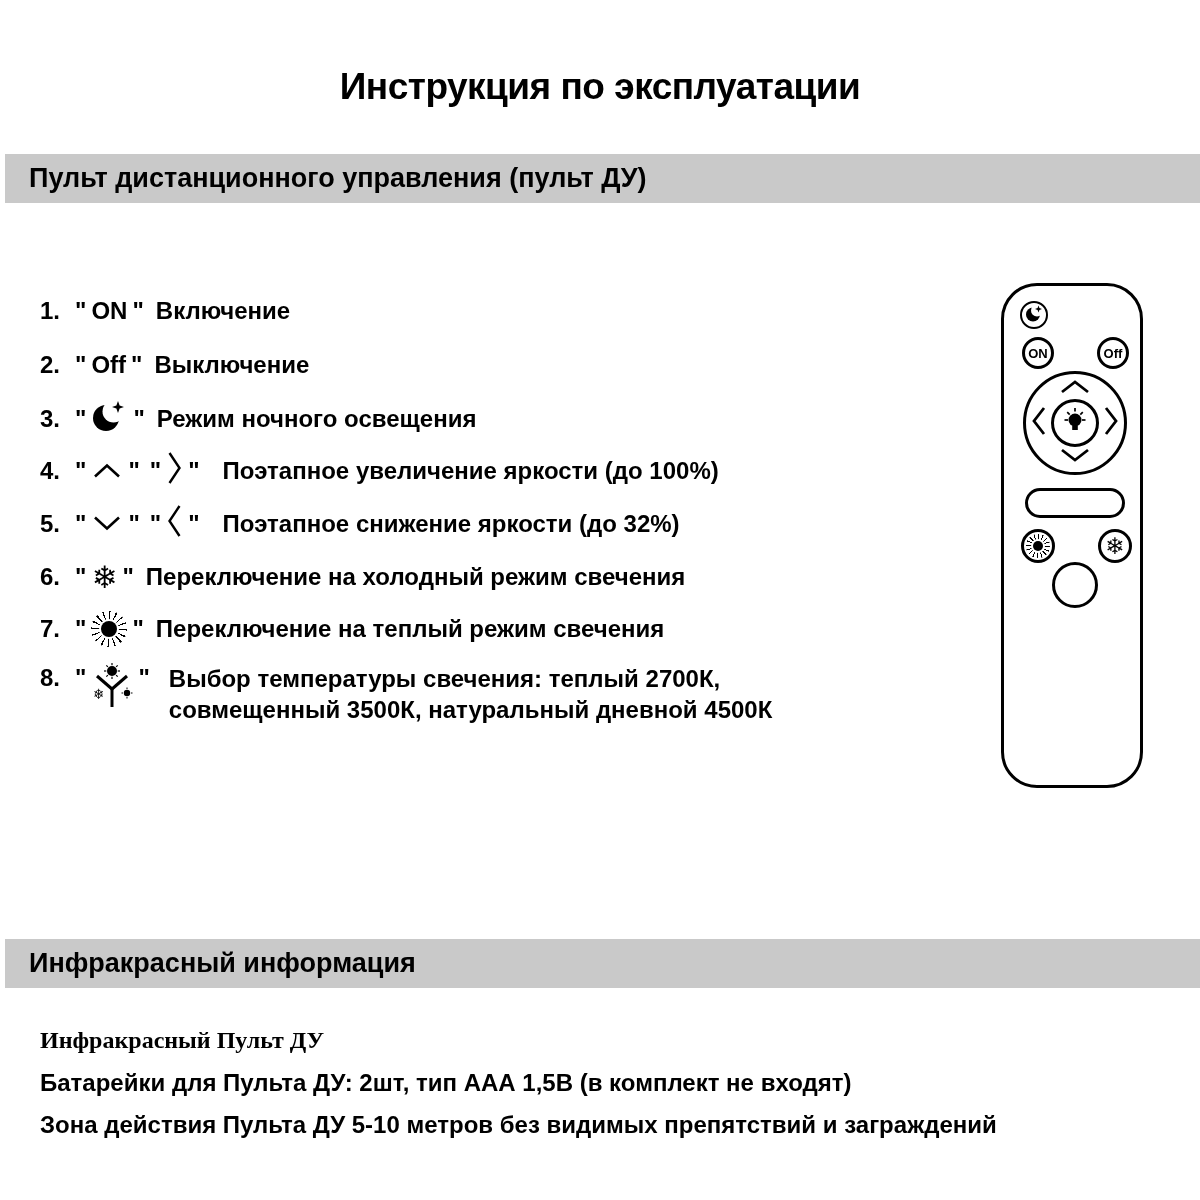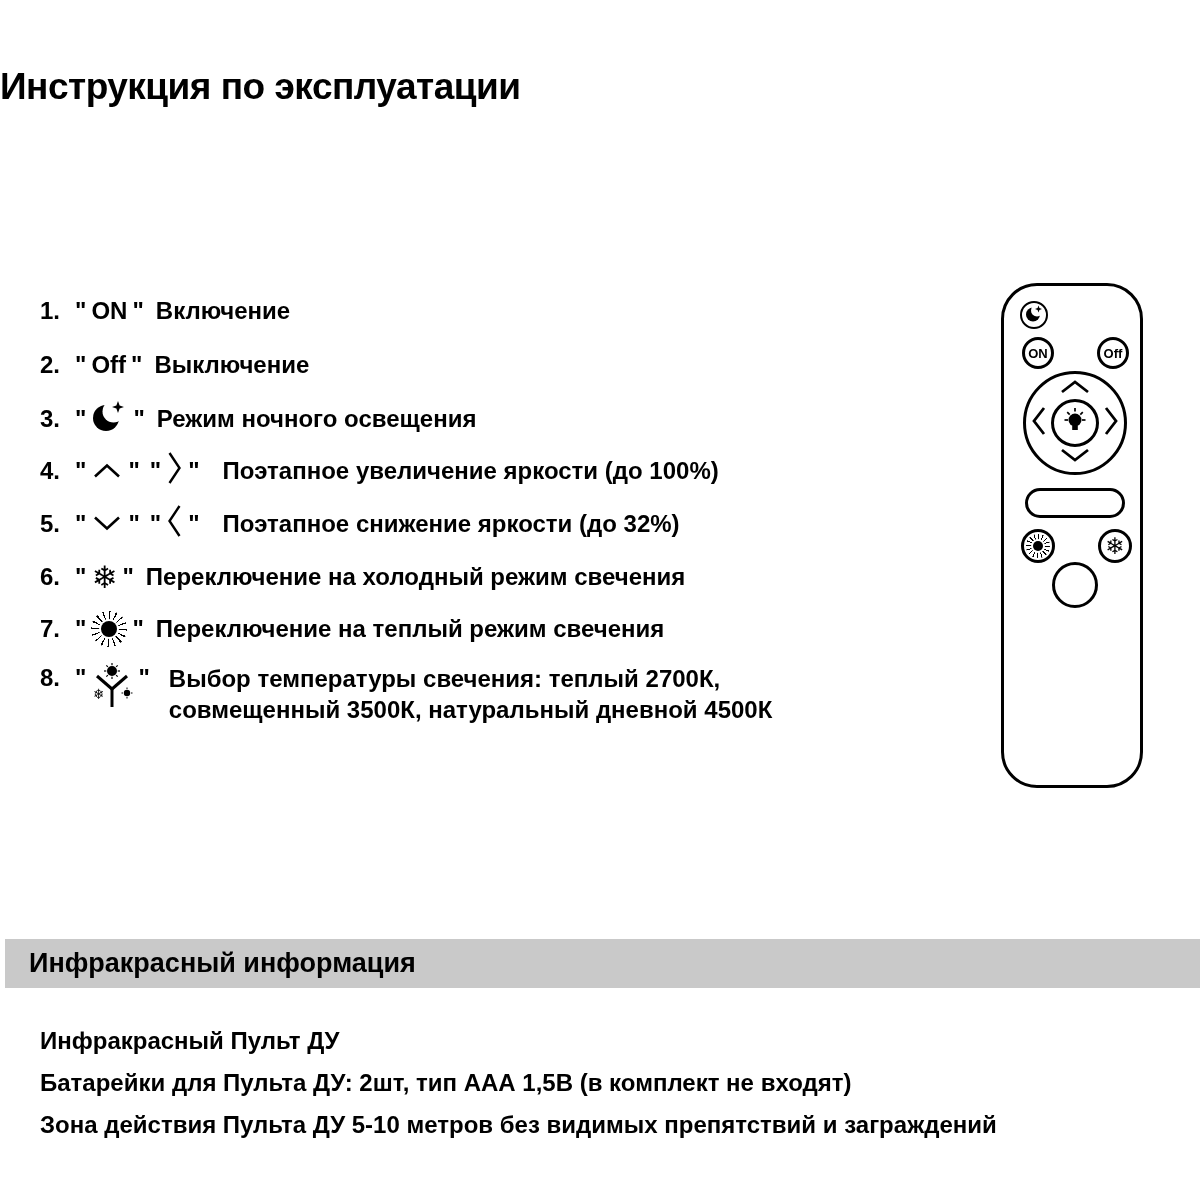--- a/index.html
+++ b/index.html
@@ -4,21 +4,21 @@
 <style>
   * { margin:0; padding:0; box-sizing:border-box; }
   html,body { background:#ffffff; }
   .page {
     position:relative; width:1200px; height:1200px; background:#fff;
     font-family:"Liberation Sans","DejaVu Sans",sans-serif;
     font-weight:bold; color:#000; overflow:hidden;
   }
   .title {
     position:absolute; top:66px; left:0; width:100%;
-    text-align:left; font-size:37px; letter-spacing:-0.5px;
+    text-align:center; font-size:37px; letter-spacing:-0.5px;
   }
   .section-bar {
     position:absolute; left:5px; right:0; height:49px; background:#c9c9c9;
     display:flex; align-items:center; padding-left:24px; font-size:27px;
   }
   .bar-remote { top:154px; }
   .bar-tech { top:939px; }
 
   .item {
     position:absolute; left:40px; height:36px;
@@ -66,31 +66,34 @@
   .btn-warm { left:17px; top:243px; width:34px; height:34px; }
   .btn-cold { left:94px; top:243px; width:34px; height:34px; }
   .btn-round { left:48px; top:276px; width:46px; height:46px; }
   .sun-small { width:24px; height:24px;
          background:repeating-conic-gradient(#000 0deg 6deg, #fff 6deg 22.5deg); }
   .sun-small::before { inset:5px; }
   .sun-small::after { inset:7px; }
   .snow-small { font-family:"DejaVu Sans",sans-serif; font-weight:normal; font-size:23px; line-height:1; }
 
   .tech-line { position:absolute; left:40px; font-size:24px; white-space:nowrap; }
-  .tech-1 { top:1027px; }
+  .tech-1 { top:1027px;font-family:Liberation Serif, serif; }
   .tech-2 { top:1069px; }
   .tech-3 { top:1111px; }
 </style>
 </head>
 <body>
 
 <div class="page">
 
   <div class="title">Инструкция по эксплуатации</div>
 
+  <div class="section-bar bar-remote">
+    <span>Пульт дистанционного управления (пульт ДУ)</span>
+  </div>
 
   <div class="item" style="top:293px">
     <span class="n">1.</span>
       <span class="q">"</span>
       <span class="sym">ON</span>
       <span class="q">"</span>
       <span class="t">Включение</span>
   </div>
 
   <div class="item" style="top:347px">

